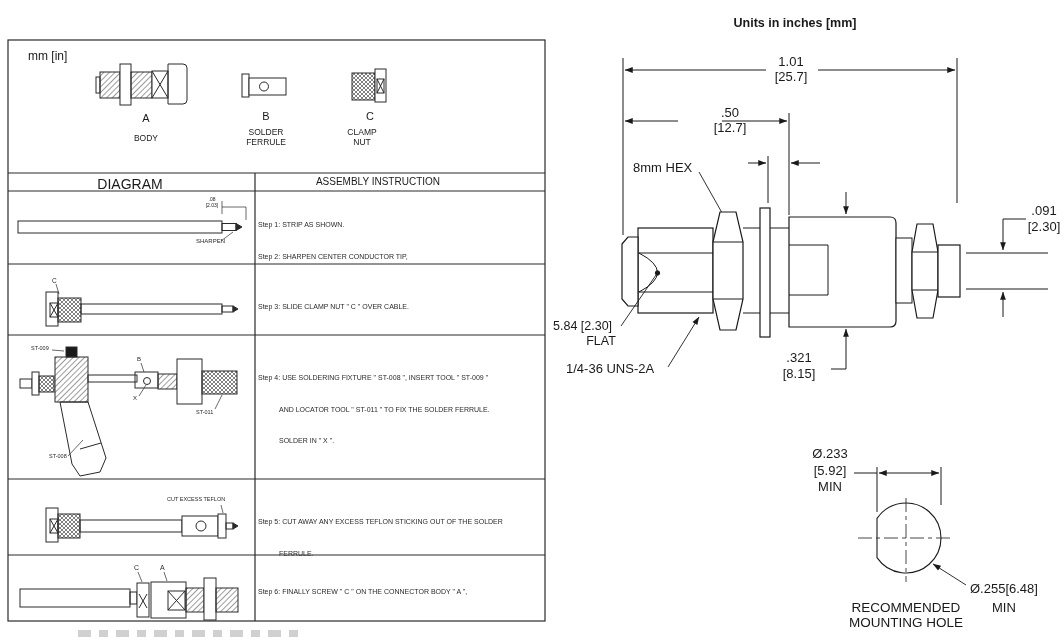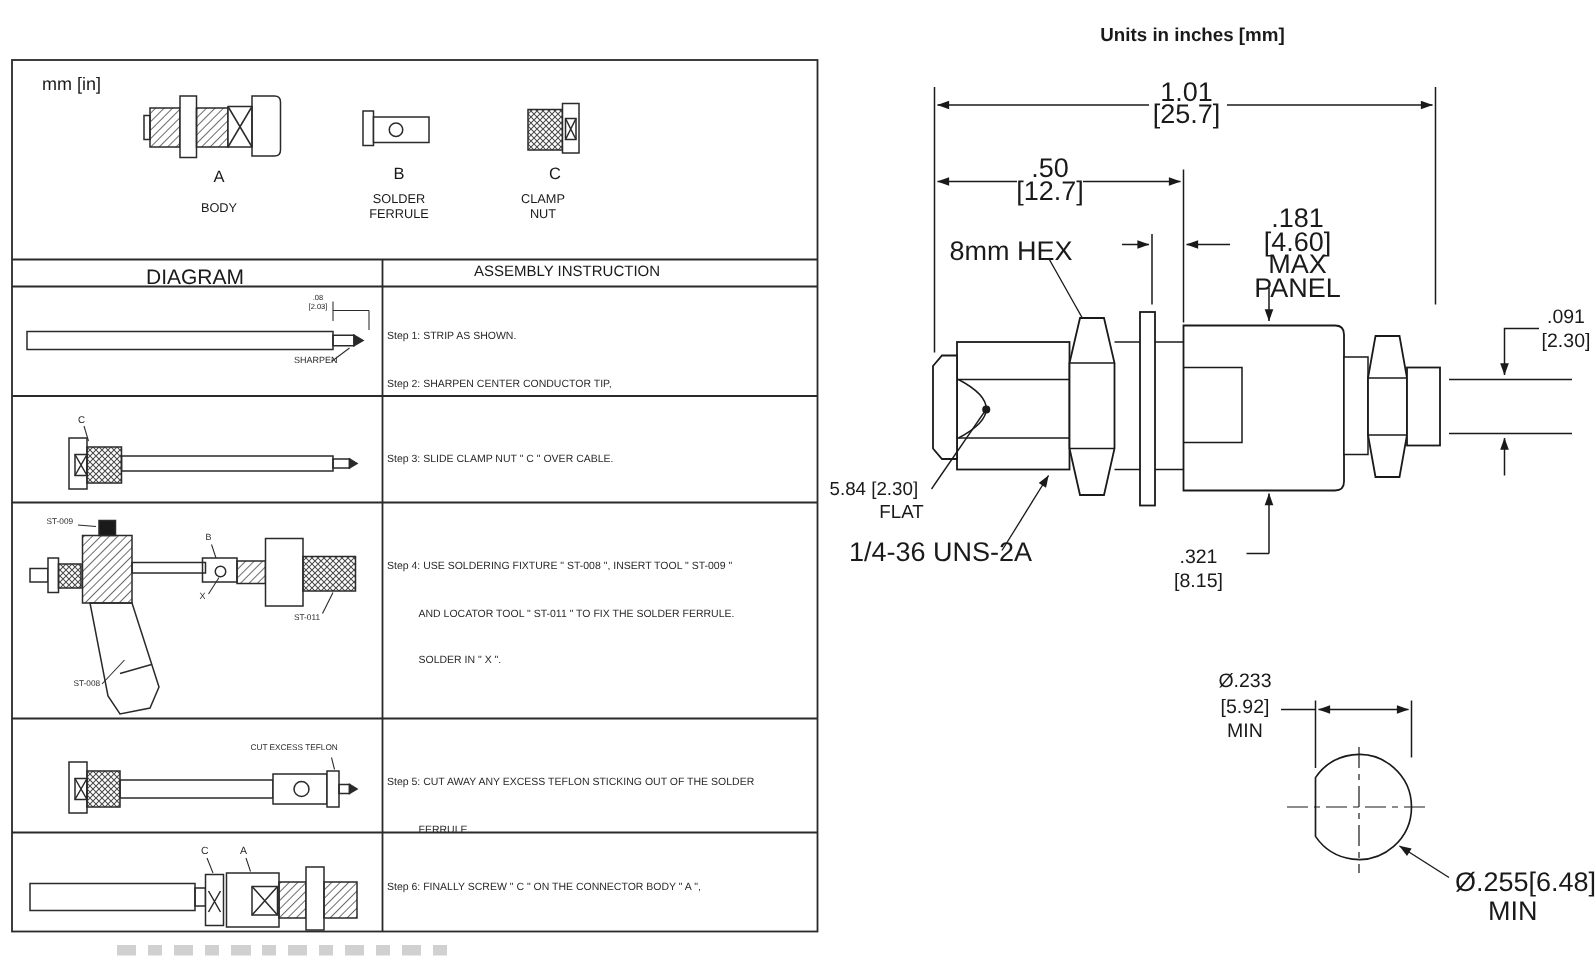--- a/index.html
+++ b/index.html
@@ -2,21 +2,21 @@
 <html><head>
 <meta charset="utf-8">
 <style>
   html,body{margin:0;padding:0;background:#ffffff;}
   #page{position:relative;width:1064px;height:640px;background:#fff;overflow:hidden;
         font-family:"Liberation Sans","DejaVu Sans",sans-serif;color:#1a1a1a;}
   svg{position:absolute;left:0;top:0;}
   .txt{position:absolute;white-space:pre;line-height:1.15;color:#1a1a1a;}
   .c{text-align:center;white-space:normal;}
   .b{font-weight:bold;}
-  .dim{font-size:18px;line-height:15px;}
+  .dim{font-size:13px;line-height:15px;}
   .dim16{font-size:13px;line-height:16px;}
   .step{font-size:7px;line-height:10.5px;color:#2a2a2a;}
   .step .ind{padding-left:21px;}
   .lbl{font-size:5.5px;color:#2a2a2a;}
   .faint{position:absolute;left:78px;top:630px;width:228px;height:7px;opacity:.4;
          background:repeating-linear-gradient(90deg,#8a8a8a 0 13px,transparent 13px 21px,#8a8a8a 21px 30px,transparent 30px 38px);}
 </style>
 </head>
 <body>
 
@@ -267,43 +267,42 @@
   <div class="txt lbl" style="left:167px;top:496px;">CUT EXCESS TEFLON</div>
   <div class="txt lbl" style="left:134px;top:564px;font-size:7px;">C</div>
   <div class="txt lbl" style="left:160px;top:564px;font-size:7px;">A</div>
 
   <div class="faint"></div>
 
   <div class="txt c dim" style="left:756px;top:54px;width:70px;">
     <div>1.01</div>
     <div>[25.7]</div>
   </div>
-  <div class="txt c dim" style="left:670px;top:105px;width:60px;">
+  <div class="txt c dim" style="left:700px;top:105px;width:60px;">
     <div>.50</div>
     <div>[12.7]</div>
-  </div>
-  <div class="txt c dim" style="left:820px;top:138px;width:90px;line-height:15.5px;">
-    <div>.181</div>
-    <div>[4.60]</div>
-    <div>MAX PANEL</div>
   </div>
   <div class="txt dim" style="left:633px;top:160px;">8mm HEX</div>
   <div class="txt c dim16" style="left:1014px;top:203px;width:60px;">
     <div>.091</div>
     <div>[2.30]</div>
   </div>
   <div class="txt" style="left:553px;top:319px;font-size:12.5px;">5.84 [2.30]</div>
   <div class="txt c" style="left:571px;top:334px;width:60px;font-size:12.5px;">FLAT</div>
   <div class="txt dim" style="left:566px;top:361px;">1/4-36 UNS-2A</div>
-  <div class="txt c dim16" style="left:769px;top:363px;width:60px;">
+  <div class="txt c dim16" style="left:769px;top:350px;width:60px;">
     <div>.321</div>
     <div>[8.15]</div>
   </div>
 
   <div class="txt c" style="left:800px;top:446px;width:60px;font-size:13px;line-height:16.5px;">
     <div>Ø.233</div>
     <div>[5.92]</div>
     <div>MIN</div>
   </div>
   <div class="txt dim" style="left:970px;top:581px;">Ø.255[6.48]</div>
   <div class="txt dim" style="left:992px;top:600px;">MIN</div>
+  <div class="txt c" style="left:816px;top:601px;width:180px;font-size:13.5px;line-height:14.5px;">
+    <div>RECOMMENDED</div>
+    <div>MOUNTING HOLE</div>
+  </div>
 
 </div>
 
 </body></html>

